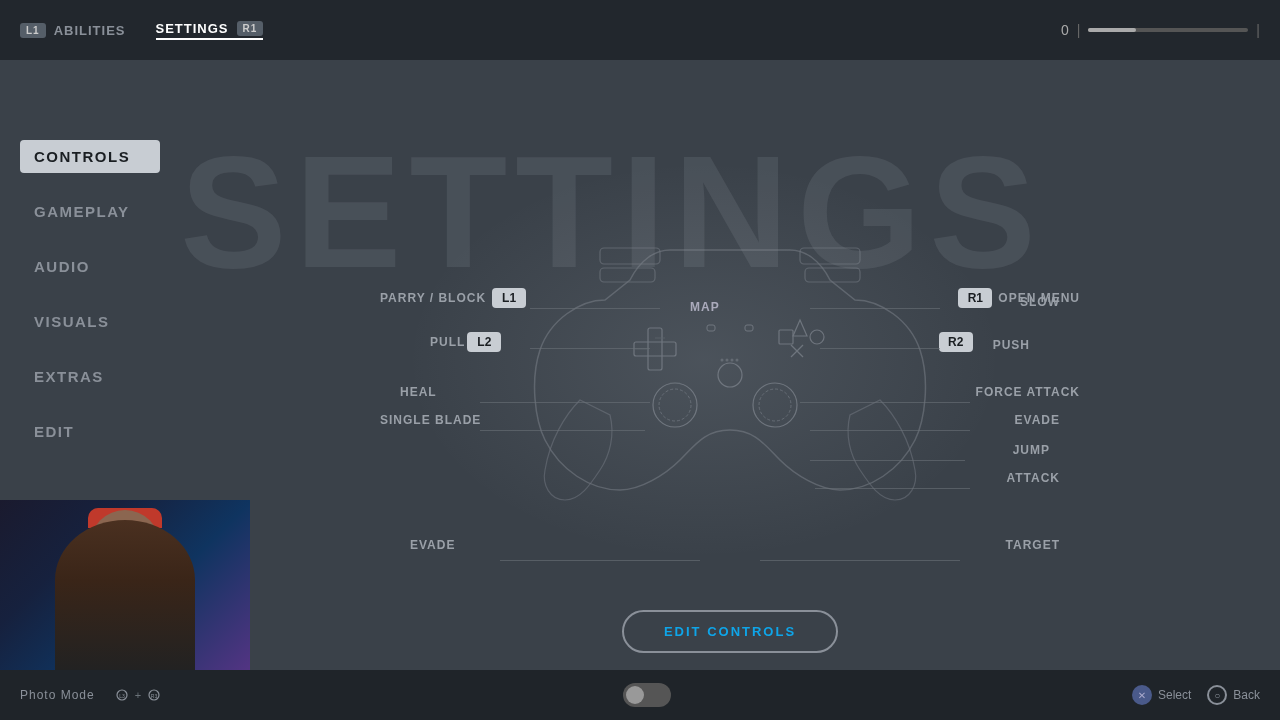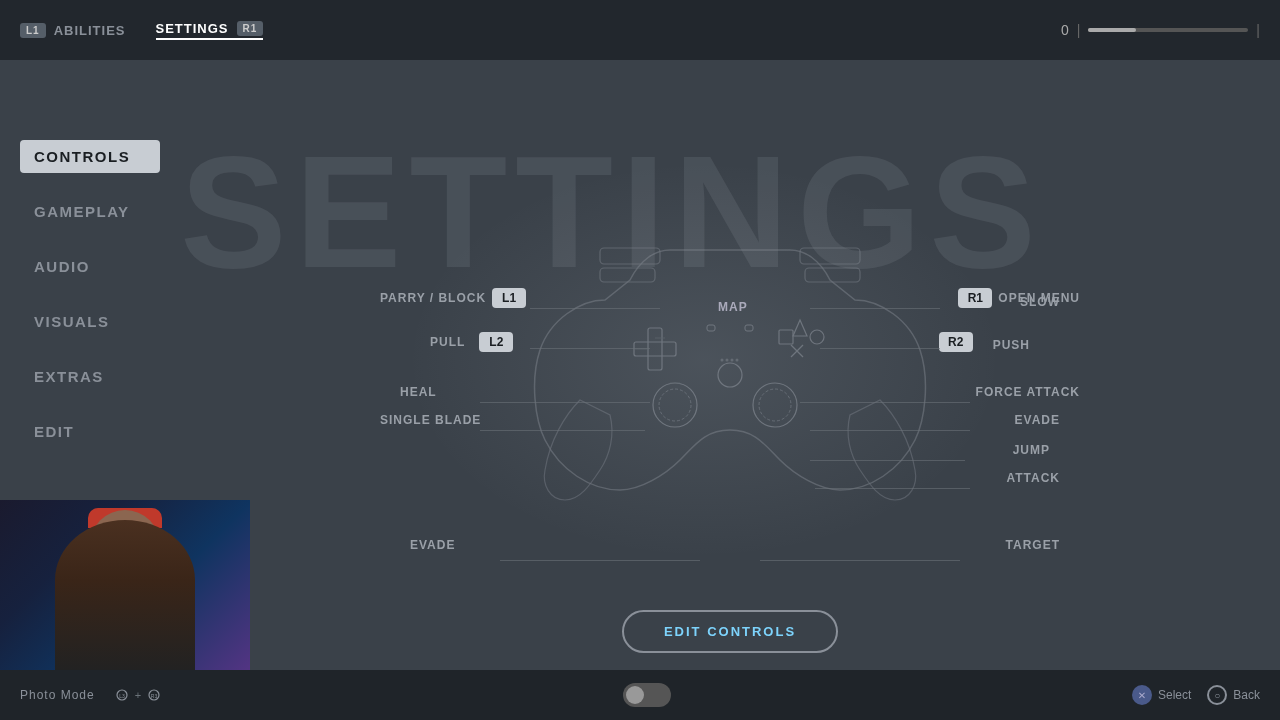--- a/index.html
+++ b/index.html
@@ -190,21 +190,21 @@
       padding: 3px 9px;
       border-radius: 4px;
       min-width: 34px;
     }
 
     
     .edit-btn {
       margin-top: 10px;
       background: transparent;
       border: 2px solid #8a9099;
-      color: #7dd3fc;
+      color: #0ea5e9;
       font-size: 13px;
       font-weight: 700;
       letter-spacing: 2px;
       padding: 12px 40px;
       border-radius: 25px;
       cursor: pointer;
       z-index: 5;
     }
 
     
@@ -384,21 +384,21 @@
 
 <div class="main-content">
 
   <div class="controller-area">
 
     <div style="position:absolute; top:148px; left:0; display:flex; align-items:center; gap:6px;">
       <span class="ctrl-label" style="position:static;">PARRY / BLOCK</span>
       <span class="trigger-badge">L1</span>
     </div>
 
-    <div style="position:absolute; top:192px; left:50px; display:flex; align-items:center; gap:14px;">
+    <div style="position:absolute; top:192px; left:50px; display:flex; align-items:center; gap:2px;">
       <span class="ctrl-label" style="position:static;">PULL</span>
       <span class="trigger-badge">L2</span>
     </div>
 
     <div style="position:absolute; top:242px; left:20px;text-align:center;">
       <span class="ctrl-label" style="position:static;">HEAL</span>
     </div>
 
     <div style="position:absolute; top:270px; left:0;">
       <span class="ctrl-label" style="position:static;">SINGLE BLADE</span>
@@ -406,21 +406,21 @@
 
     <div style="position:absolute; top:395px; left:30px;">
       <span class="ctrl-label" style="position:static;">EVADE</span>
     </div>
 
     <div style="position:absolute; top:148px; right:0; display:flex; align-items:center; gap:6px;">
       <span class="trigger-badge">R1</span>
       <span class="ctrl-label" style="position:static;">OPEN MENU</span>
     </div>
 
-    <div style="position:absolute; top:160px; left:310px; display:flex; align-items:center;margin-left:28px;">
+    <div style="position:absolute; top:160px; left:310px; display:flex; align-items:center;">
       <span class="ctrl-label" style="position:static; color:#aab;">MAP</span>
     </div>
 
     <div style="position:absolute; top:152px; right:20px;">
       <span class="ctrl-label" style="position:static;">SLOW</span>
     </div>
 
     <div style="position:absolute; top:192px; right:50px; display:flex; align-items:flex-end; gap:20px;">
       <span class="trigger-badge">R2</span>
       <span class="ctrl-label" style="position:static;">PUSH</span>

